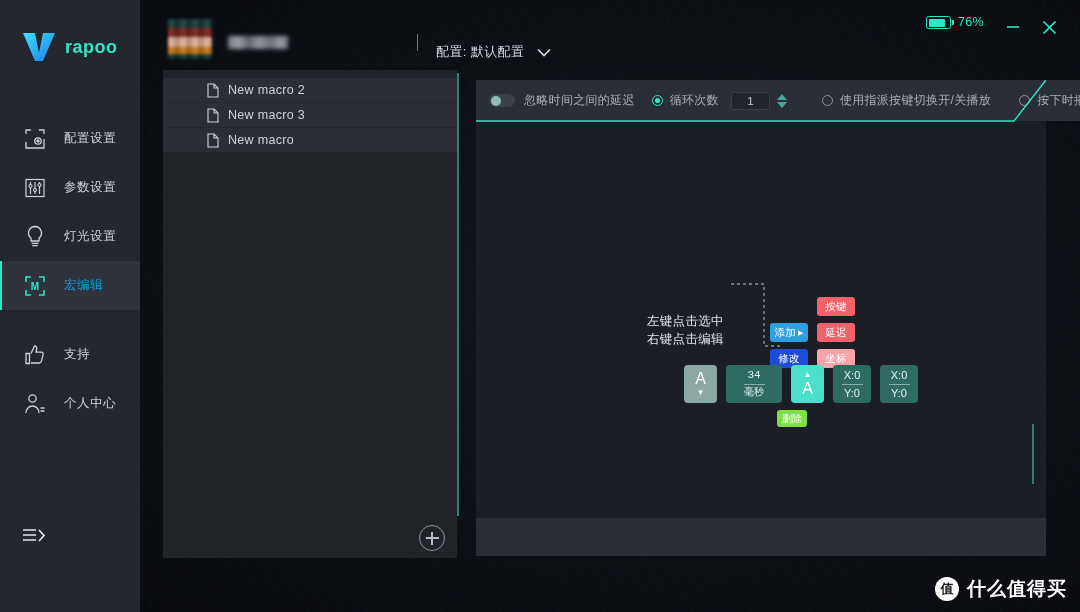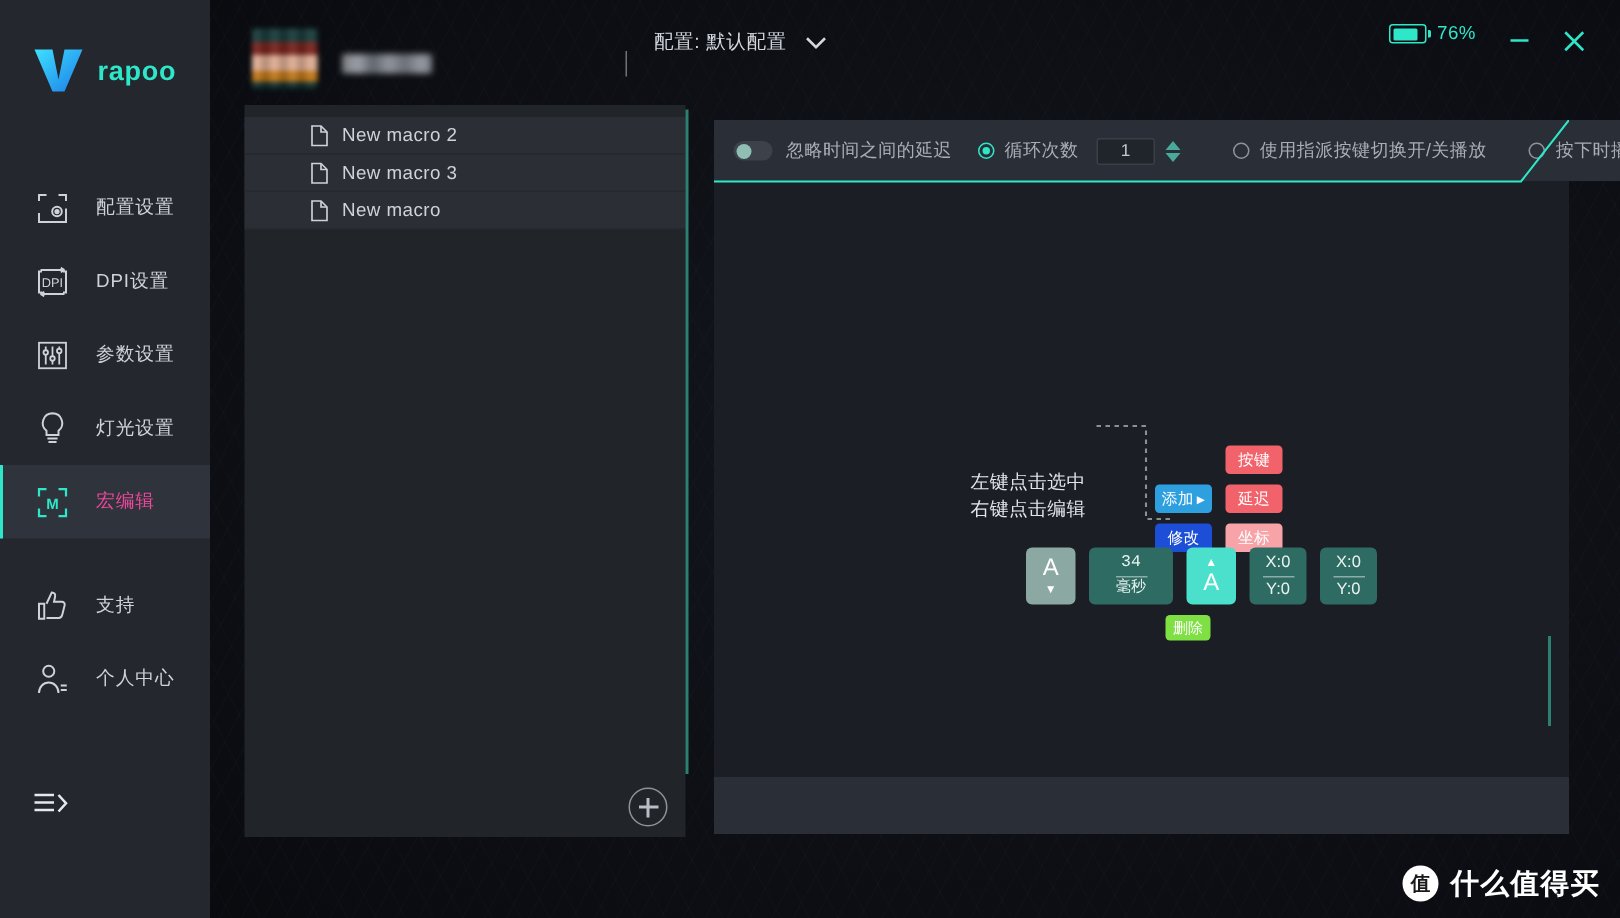--- a/index.html
+++ b/index.html
@@ -40,21 +40,21 @@
   .nav-item .ico {
     width: 26px; height: 26px; flex: none;
     display: flex; align-items: center; justify-content: center;
     margin-right: 16px;
   }
   .nav-item .lbl { font-size: 12.5px; color: #cfd3d9; letter-spacing: 0.6px; white-space: nowrap; }
   .nav-item.active { background: #2f333c; }
   .nav-item.active::before {
     content: ""; position: absolute; left: 0; top: 0; bottom: 0; width: 2px; background: #2ee6c8;
   }
-  .nav-item.active .lbl { color: #ec4899; font-family: Liberation Serif, serif; }
+  .nav-item.active .lbl { color: #0ea5e9; font-family: Liberation Serif, serif; }
   .nav-gap { height: 20px; }
   .collapse-btn {
     position: absolute; left: 22px; top: 524px;
     width: 28px; height: 24px; display: flex; align-items: center; cursor: pointer;
   }
 
   
   .titlebar {
     position: absolute; left: 140px; top: 0; right: 0; height: 70px;
     z-index: 5;
@@ -74,21 +74,21 @@
   .dev-name {
     position: absolute; left: 88px; top: 36px; width: 60px; height: 13px;
     border-radius: 1px;
     background: linear-gradient(90deg,#8e9299 0%,#b6bac0 18%,#6f747c 34%,#a9adb4 52%,#7c8088 70%,#b0b4bb 88%,#8a8e95 100%);
     filter: blur(2.1px); opacity: 0.85;
   }
   .tb-sep {
     position: absolute; left: 277px; top: 34px; width: 1px; height: 17px; background: #6d727a;
   }
   .profile-sel {
-    position: absolute; left: 296px; top: 19px;
+    position: absolute; left: 296px; top: 43px;
     display: flex; align-items: center; gap: 13px; cursor: pointer;
   }
   .profile-sel .ptxt { font-size: 13px; color: #d4d8de; letter-spacing: 0.4px; }
   .battery-wrap {
     position: absolute; right: 96px; top: 15px;
     display: flex; align-items: flex-end; gap: 7px;
   }
   .bat-shell {
     position: relative; width: 25px; height: 13px;
     border: 1.4px solid #2ee6c8; border-radius: 2.5px;
@@ -265,31 +265,20 @@
         <span class="ico">
           <svg width="22" height="22" viewBox="0 0 22 22" fill="none" stroke="#cfd3d9" stroke-width="1.3">
             <path d="M2 6V2h5M20 6V2h-5M2 14v6h18v-9"></path>
             <circle cx="14" cy="13" r="3.2"></circle>
               <circle cx="14" cy="13" r="1.1" fill="#cfd3d9"></circle>
           </svg>
         </span>
         <span class="lbl">配置设置</span>
       </div>
 
-      <div class="nav-item">
-        <span class="ico">
-          <svg width="24" height="20" viewBox="0 0 24 20" fill="none" stroke="#cfd3d9" stroke-width="1.3">
-            <path d="M5 3H3v14h2M19 3h2v14h-2"></path>
-            <path d="M4 2h16M20 2l-2.5-1.5M20 2l-2.5 1.5"></path>
-            <path d="M20 18H4M4 18l2.5-1.5M4 18l2.5 1.5"></path>
-            <text x="12" y="13.5" font-size="8.5" fill="#cfd3d9" stroke="none" text-anchor="middle" font-family="Liberation Sans, sans-serif">DPI</text>
-          </svg>
-        </span>
-        <span class="lbl">DPI设置</span>
-      </div>
 
       <div class="nav-item">
         <span class="ico">
           <svg width="22" height="20" viewBox="0 0 22 20" fill="none" stroke="#cfd3d9" stroke-width="1.2">
             <rect x="2" y="1.5" width="18" height="17"></rect>
             <path d="M6.5 4v12M11 4v12M15.5 4v12"></path>
             <circle cx="6.5" cy="8" r="1.5" fill="#24272e"></circle>
             <circle cx="11" cy="12" r="1.5" fill="#24272e"></circle>
             <circle cx="15.5" cy="7" r="1.5" fill="#24272e"></circle>
           </svg>

